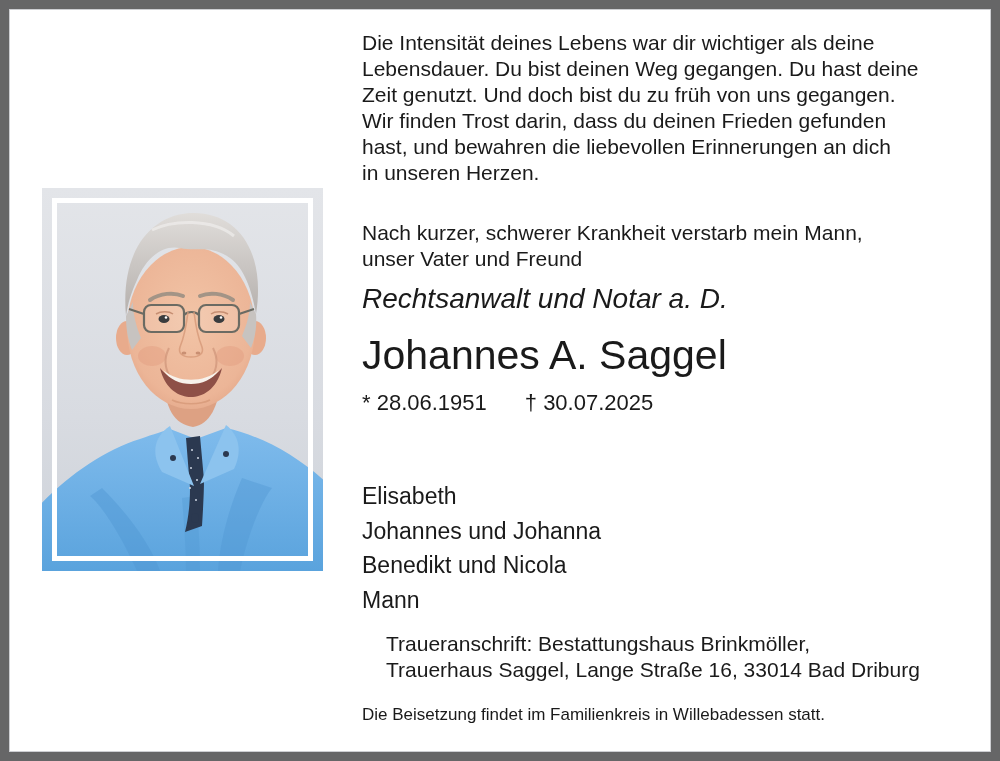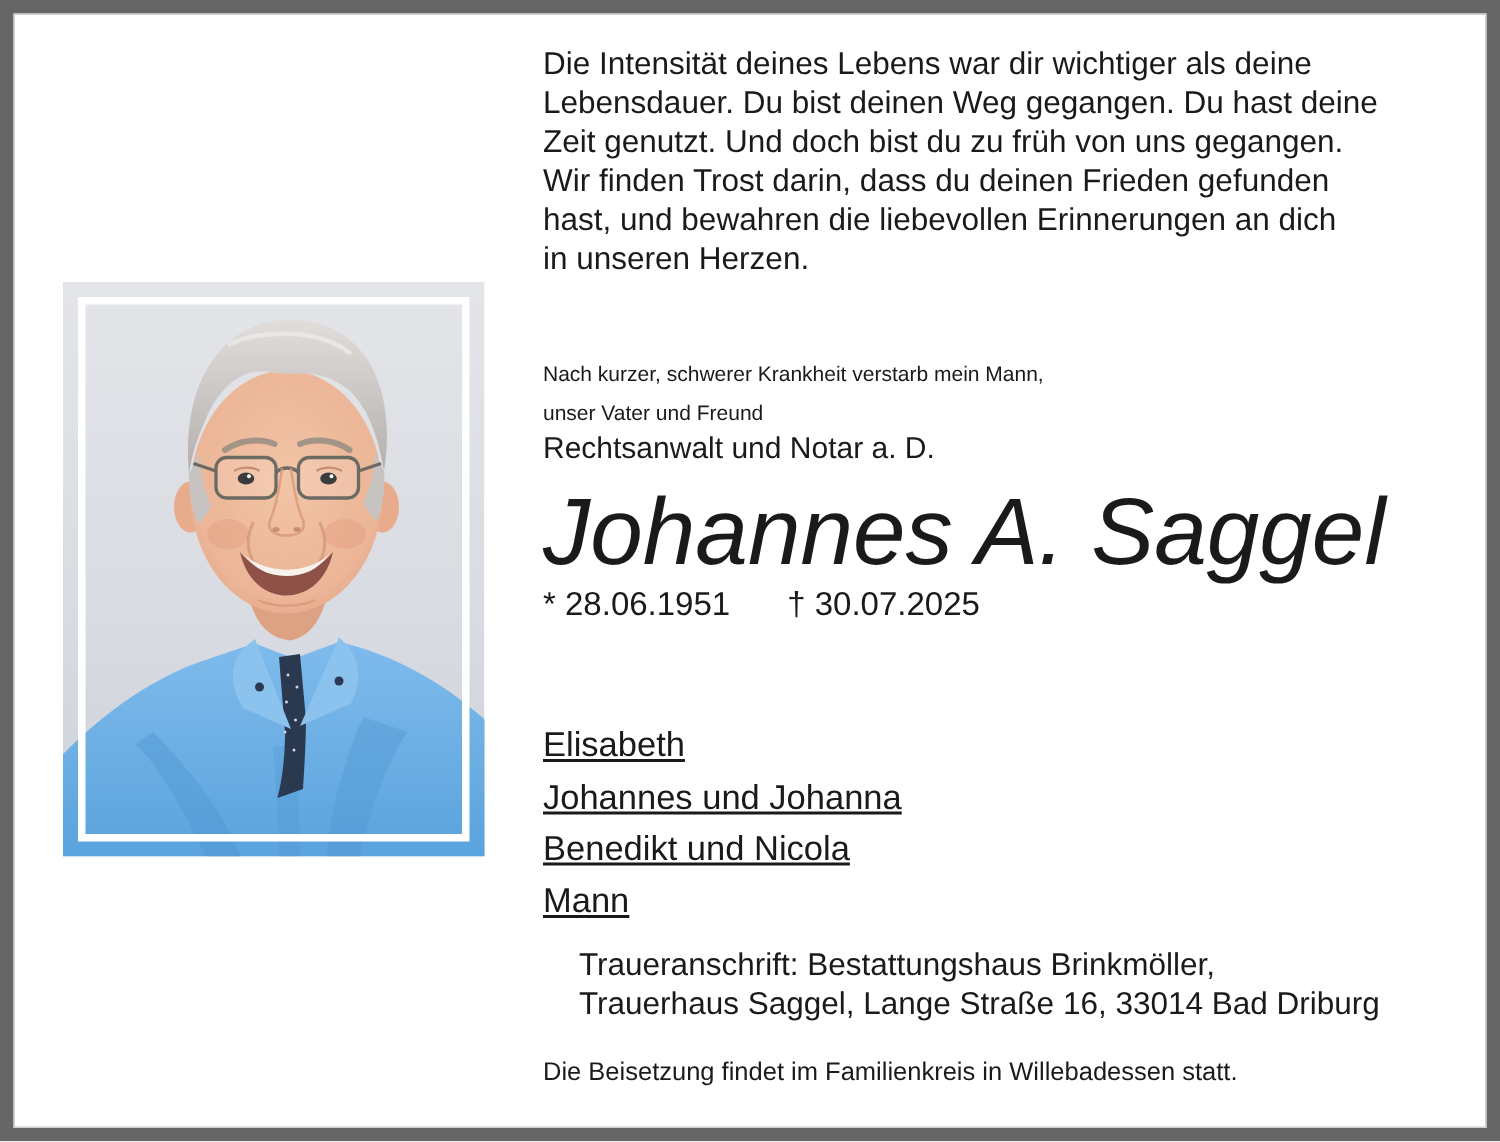--- a/index.html
+++ b/index.html
@@ -39,27 +39,27 @@
   .text-col {
     position: absolute;
     left: 362px;
     top: 0;
     width: 612px;
     height: 717px;
   }
   .text-col > div { position: absolute; left: 0; }
 
   .verse        { top: 30px;  font-size: 21px; line-height: 26px; white-space: pre-line; }
-  .intro        { top: 236px; font-size: 14px; line-height: 26px; white-space: pre-line; }
-  .profession   { top: 282px; font-size: 20px; line-height: 34px; }
-  .deceased     { top: 320px; font-size: 63px; line-height: 70px; letter-spacing: 0; font-style: italic; }
+  .intro        { top: 220px; font-size: 21px; line-height: 26px; white-space: pre-line; }
+  .profession   { top: 282px; font-size: 28px; line-height: 34px; font-style: italic; }
+  .deceased     { top: 320px; font-size: 41px; line-height: 70px; letter-spacing: 0; }
   .dates        { top: 389px; font-size: 22px; line-height: 28px; }
   .dates .death { margin-left: 38px; }
   .mourn-intro  { top: 443px; font-size: 19px; line-height: 26px; }
-  .mourners     { top: 479px; font-size: 23px; text-decoration: underline; }
+  .mourners     { top: 479px; font-size: 23px; }
   .mourners div { line-height: 34.5px; }
   .address      { top: 631px; font-size: 21px; line-height: 26px; white-space: pre-line; margin-left: 24px; }
   .funeral      { top: 702px; font-size: 17px; line-height: 26px; }
 </style>
 </head>
 <body>
 
 <div class="page">
 
   <div class="photo">

